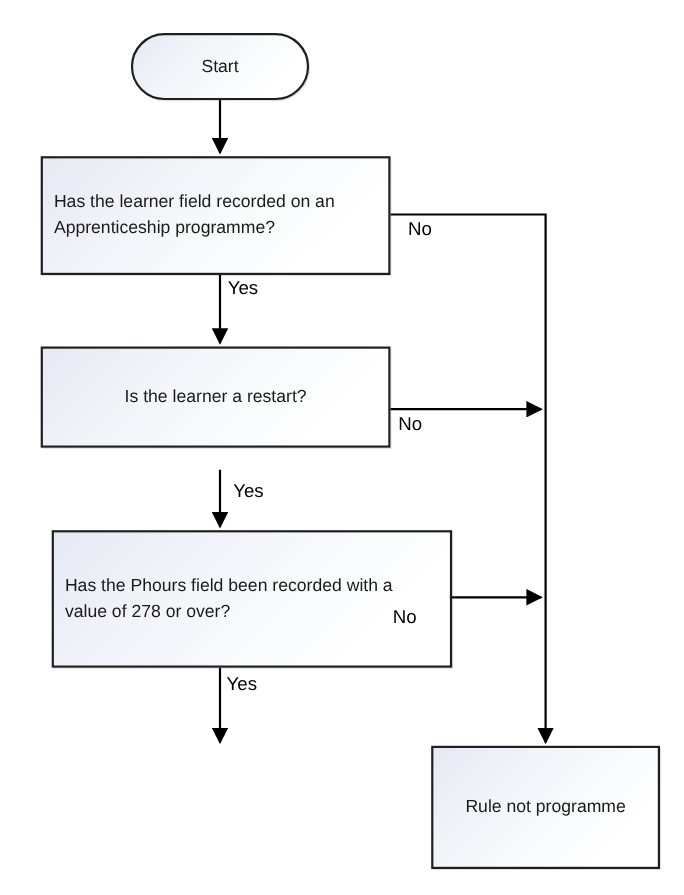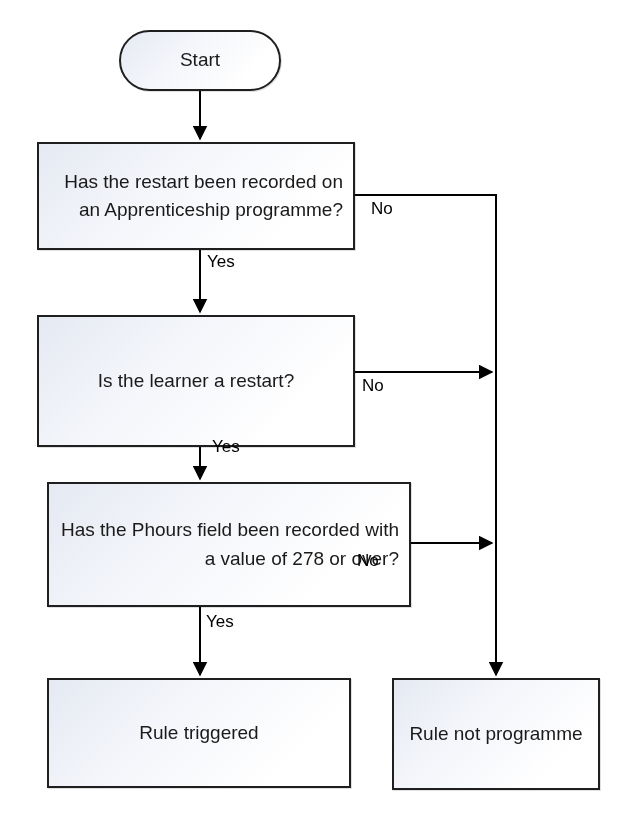--- a/index.html
+++ b/index.html
@@ -25,22 +25,22 @@
     pointer-events: none;
   }
   .node {
     position: absolute;
     box-sizing: border-box;
     border: 2px solid #1f1f1f;
     background: linear-gradient(135deg, #e5e9f2 0%, #f3f5fa 35%, #ffffff 80%);
     display: flex;
     align-items: center;
     justify-content: center;
-    text-align: right;
-    font-size: 19px;
+    text-align: left;
+    font-size: 16px;
     line-height: 1.5;
     padding: 6px 10px;
     box-shadow: 1px 1px 0 rgba(0,0,0,0.12);
   }
   .start {
     border-radius: 31px;
     padding: 0;
   }
   .edge-label {
     position: absolute;
@@ -75,34 +75,31 @@
     <path d="M351,543 L492,543" stroke="#000000" stroke-width="2" fill="none" marker-end="url(#arrow)"></path>
 
     <path d="M200,607 L200,675" stroke="#000000" stroke-width="2" fill="none" marker-end="url(#arrow)"></path>
   </svg>
 
   <div class="node start" style="left:119px; top:30px; width:162px; height:61px;">
     <span>Start</span>
   </div>
 
   <div class="node" style="left:37px; top:142px; width:318px; height:108px;">
-    <span>Has the restart been recorded on an Apprenticeship programme?</span>
+    <span>Has the learner field recorded on an Apprenticeship programme?</span>
   </div>
 
-  <div class="node" style="left:37px; top:315px; width:318px; height:132px;">
+  <div class="node" style="left:37px; top:315px; width:318px; height:92px;">
     <span>Is the learner a restart?</span>
   </div>
 
   <div class="node" style="left:47px; top:482px; width:364px; height:125px;">
     <span>Has the Phours field been recorded with a value of 278 or over?</span>
   </div>
 
-  <div class="node" style="left:47px; top:678px; width:304px; height:110px;">
-    <span>Rule triggered</span>
-  </div>
 
   <div class="node" style="left:392px; top:678px; width:208px; height:112px;">
     <span>Rule not programme</span>
   </div>
 
   <span class="edge-label" style="left:371px; top:199px;">No</span>
   <span class="edge-label" style="left:207px; top:252px;">Yes</span>
   <span class="edge-label" style="left:362px; top:376px;">No</span>
   <span class="edge-label" style="left:212px; top:437px;">Yes</span>
   <span class="edge-label" style="left:357px; top:551px;">No</span>

